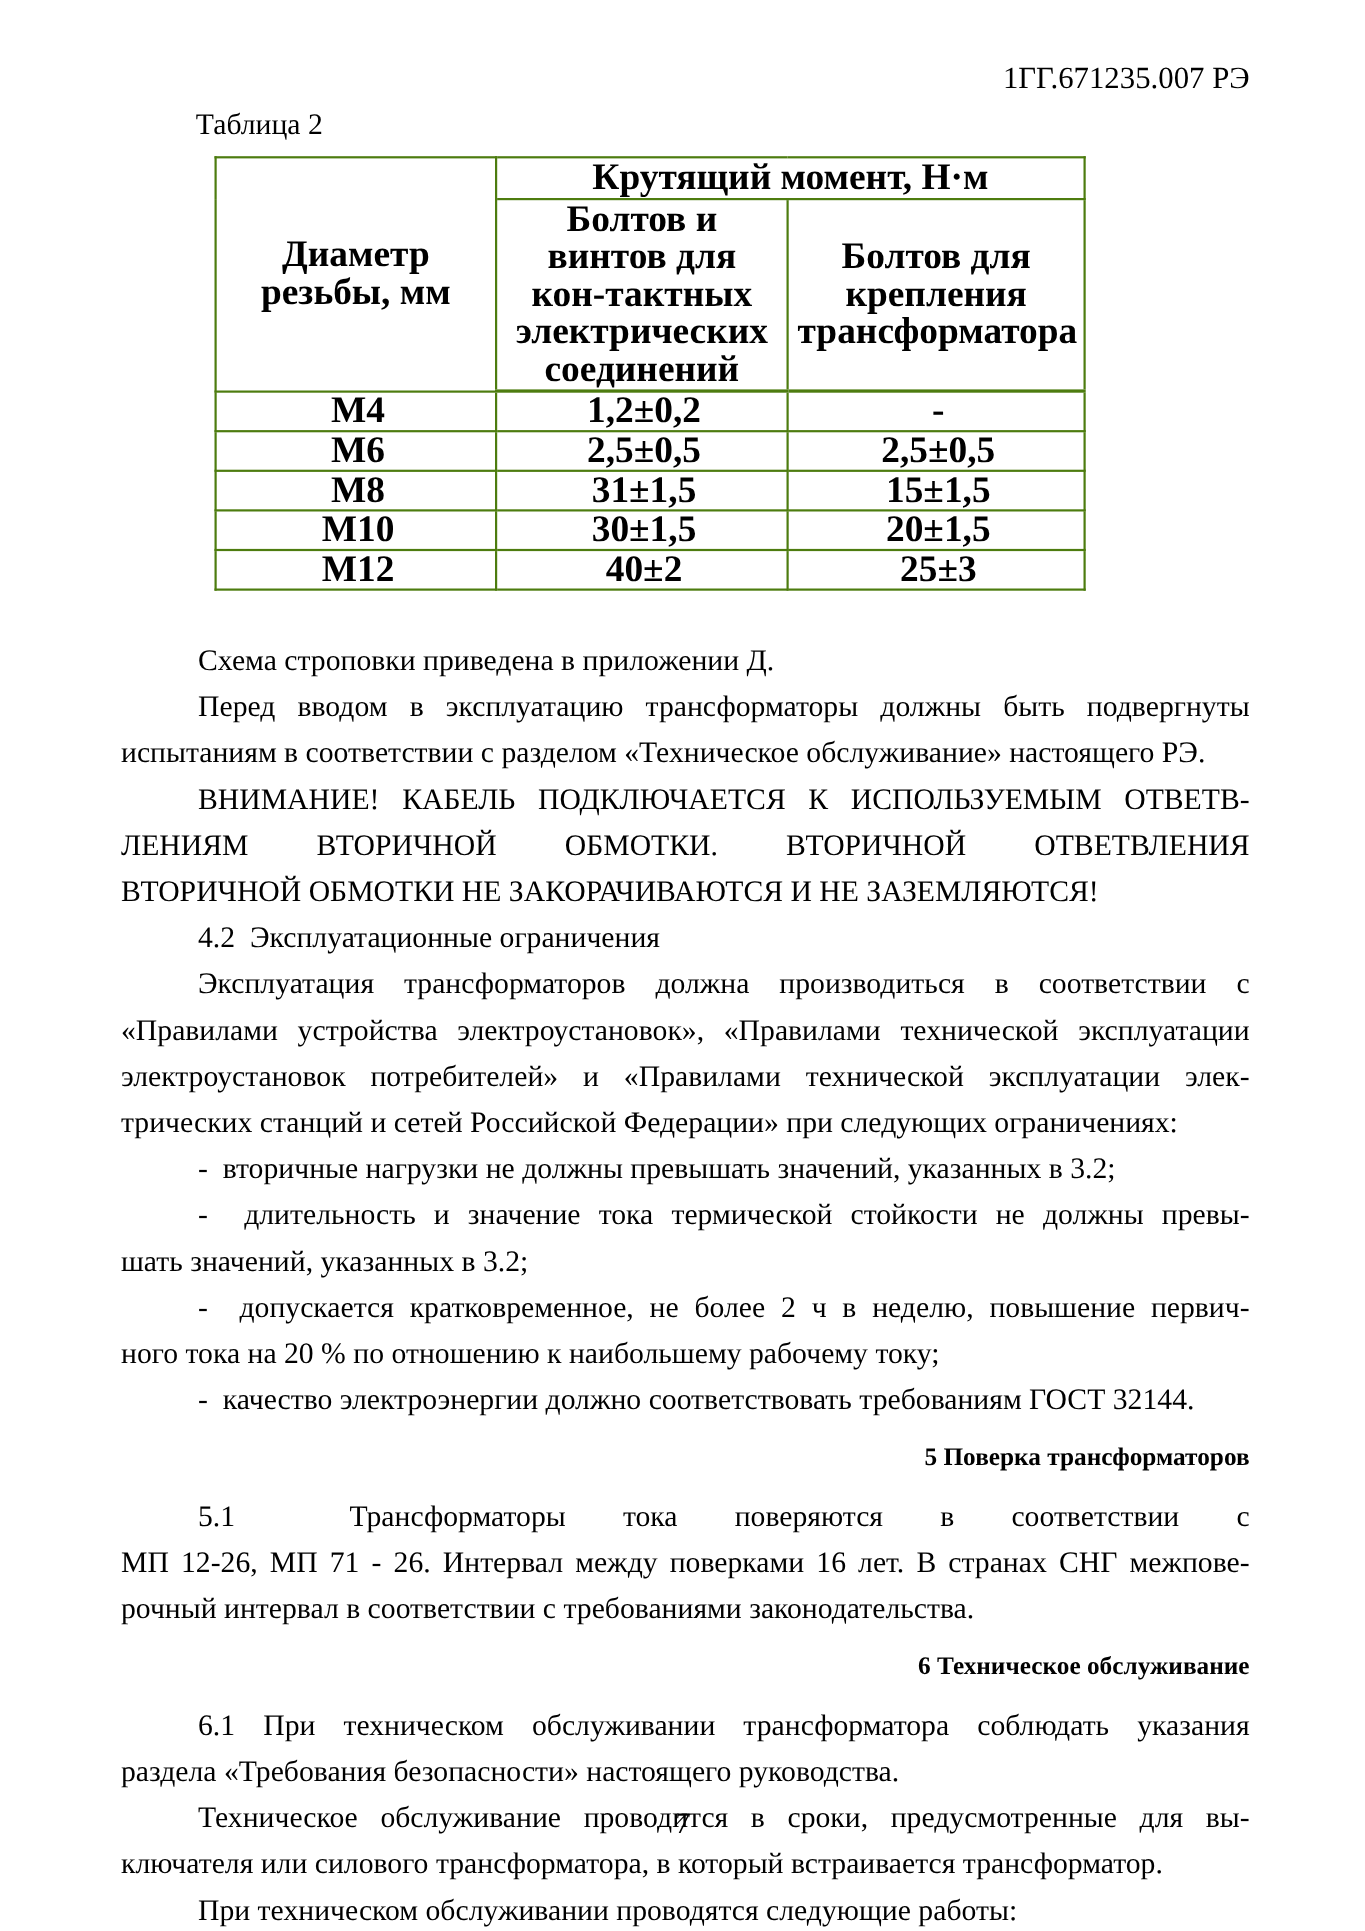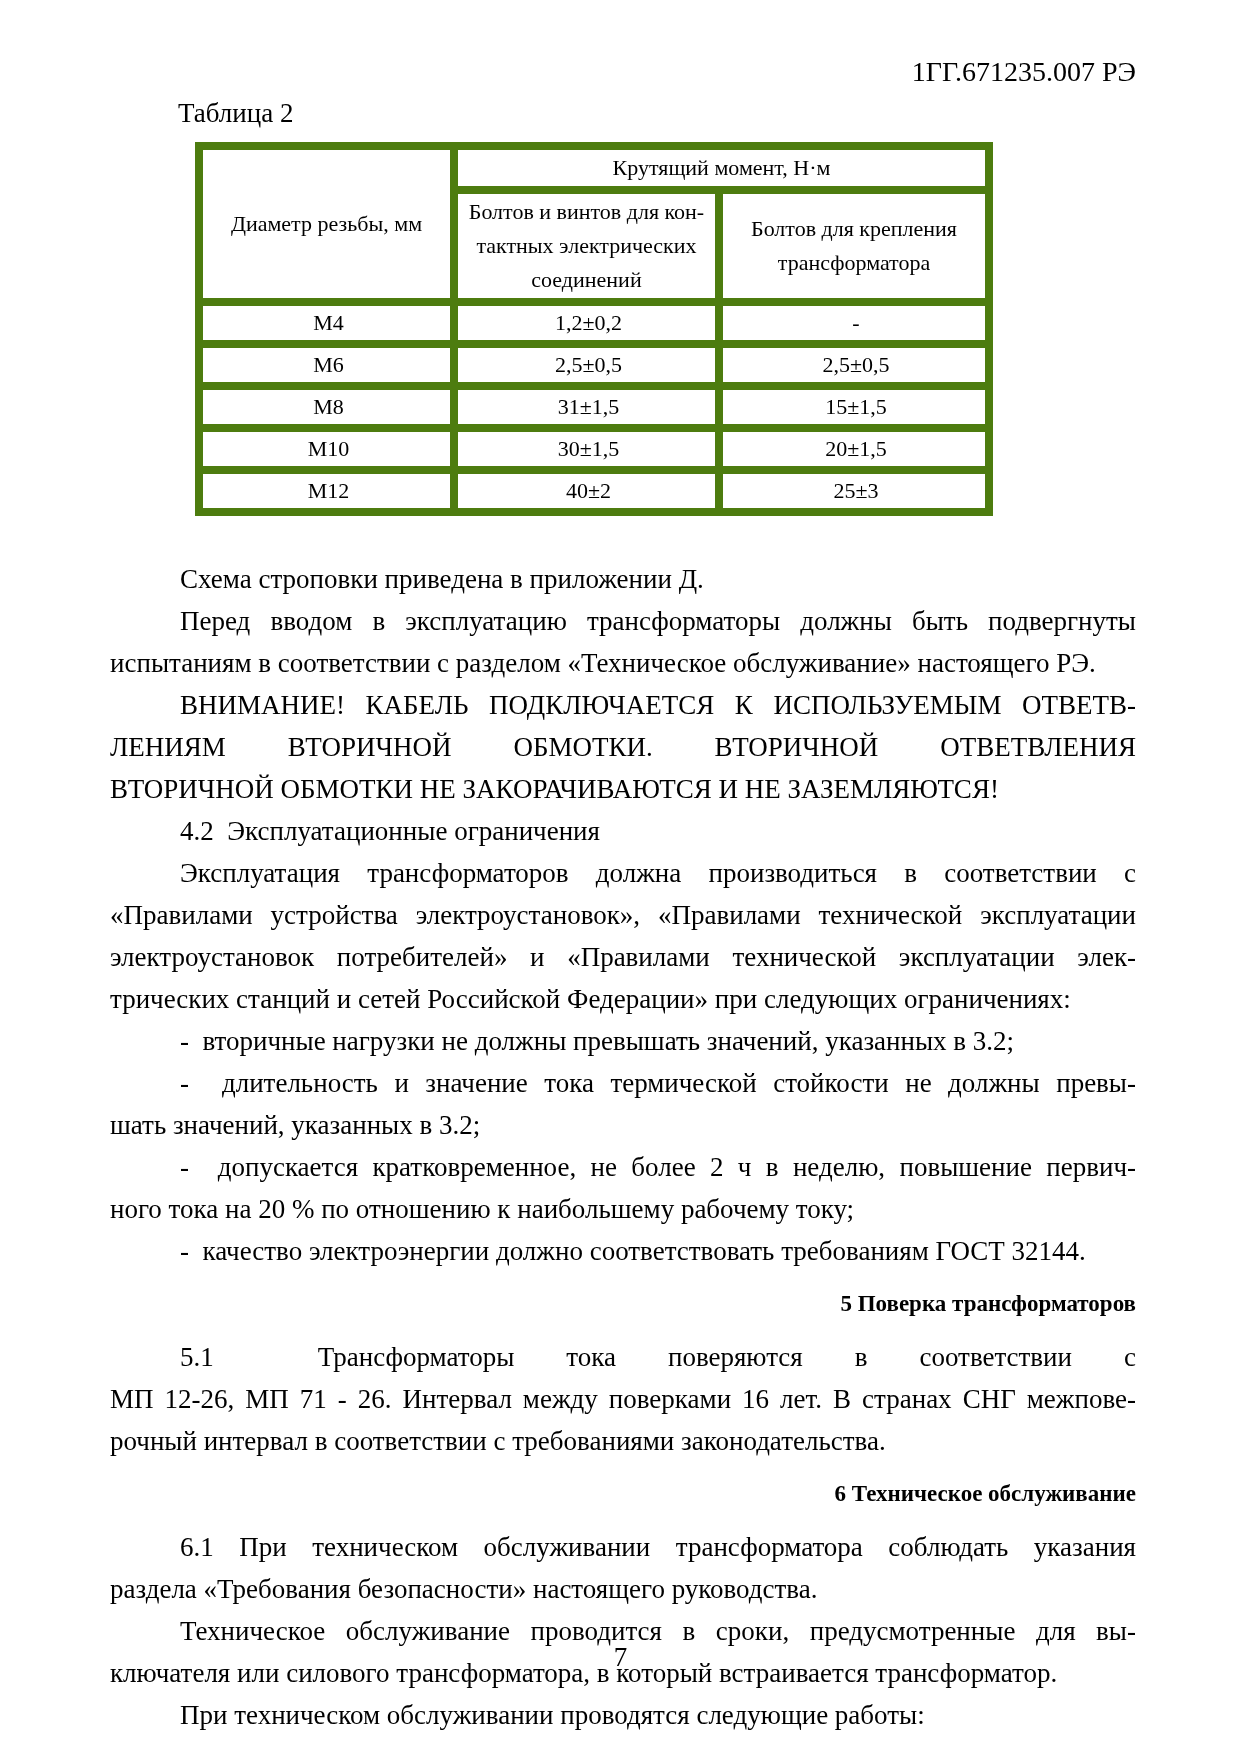--- a/index.html
+++ b/index.html
@@ -32,23 +32,23 @@
     padding-left: 68px;
   }
   table.torque {
     border-collapse: collapse;
     table-layout: fixed;
     margin-left: 85px;
     margin-top: 12px;
     width: 790px;
   }
   table.torque td, table.torque th {
-    border: 8px solid #4d7c0f;
-    font-size: 22px;
-    font-weight: normal;
+    border: 2px solid #4d7c0f;
+    font-size: 34px;
+    font-weight: bold;
     text-align: center;
     vertical-align: middle;
     padding: 1px 8px;
     line-height: 34px;
     overflow: hidden;
   }
   table.torque .group-hdr { height: 34px; }
   table.torque .sub-hdr td { border-bottom-width: 3px; }
   table.torque .data-row td { height: 32px; line-height: 30px; padding-left: 12px; }
   .body-text {

